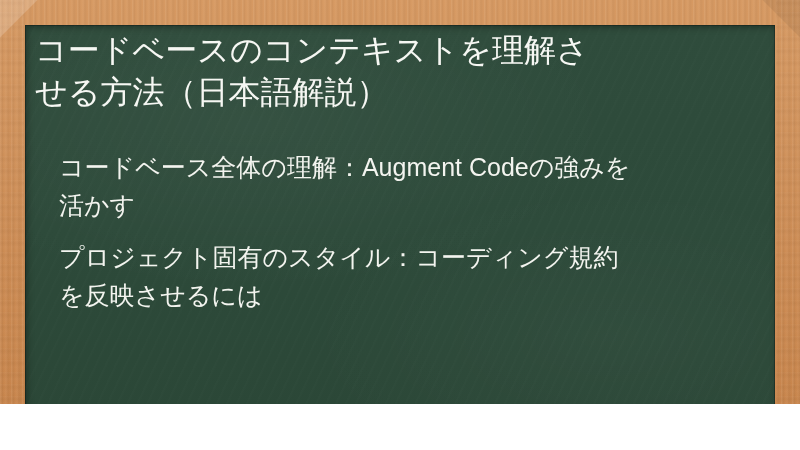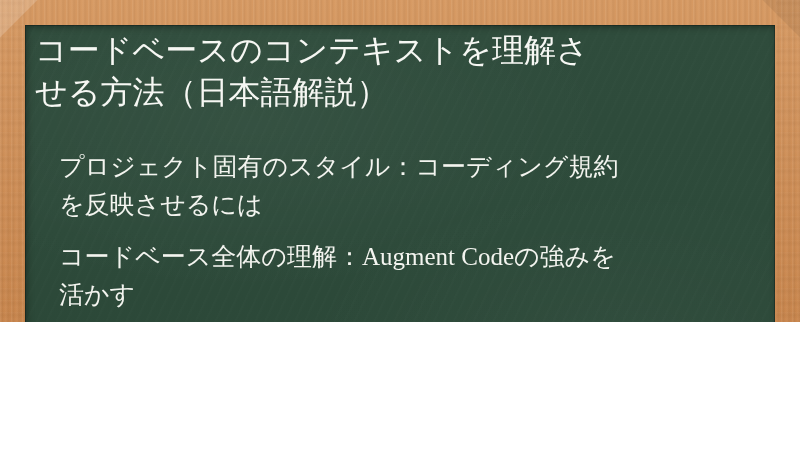--- a/index.html
+++ b/index.html
@@ -4,23 +4,23 @@
 <style>
   html, body {
     margin: 0;
     padding: 0;
     background: #ffffff;
   }
 
   #screenshot {
     position: relative;
     width: 800px;
-    height: 322px;
+    height: 404px;
     overflow: hidden;
-    font-family: Liberation Serif, serif;
+    font-family: Liberation Sans, sans-serif;
     background: #c9874f;
   }
 
   
   .wood-frame {
     position: absolute;
     inset: 0;
     background:
       repeating-linear-gradient(
         90deg,
@@ -150,24 +150,24 @@
 
   <div class="board">
     <div class="board-dust"></div>
 
     <div class="content">
 
       <div class="slide-title">コードベースのコンテキストを理解さ
 せる方法（日本語解説）</div>
 
       <div class="bullet-list">
+        <div class="bullet-item">コードベース全体の理解：Augment Codeの強みを
+活かす</div>
         <div class="bullet-item">プロジェクト固有のスタイル：コーディング規約
 を反映させるには</div>
-        <div class="bullet-item">コードベース全体の理解：Augment Codeの強みを
-活かす</div>
       </div>
 
     </div>
 
     <div class="chalk-tray"></div>
   </div>
 
 </div>
 
 </body></html>

